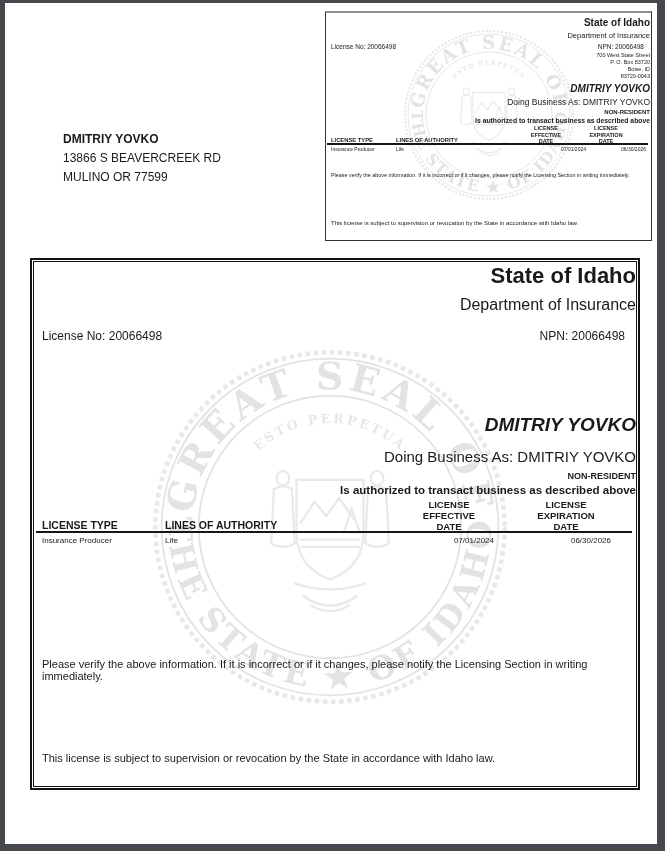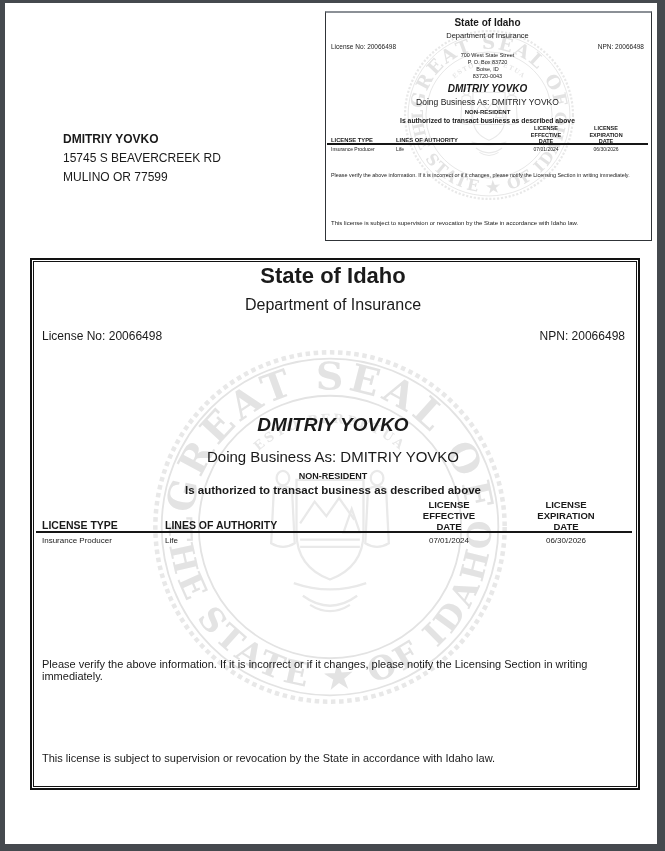--- a/index.html
+++ b/index.html
@@ -1,20 +1,20 @@
 <!DOCTYPE html>
 <html><head>
 <meta charset="utf-8">
 <style>
   html,body{margin:0;padding:0;}
   body{background:#45494e;font-family:"Liberation Sans",sans-serif;}
   .viewport{position:relative;width:665px;height:851px;background:#45494e;overflow:hidden;}
   .page{position:absolute;left:5px;top:3px;width:652px;height:841px;background:#ffffff;}
   .abs{position:absolute;}
-  .ctr{text-align:center;}
+  .ctr{text-align:right;}
   .ink{color:#1a1a1a;}
 
   
   .mail{left:63px;top:130px;font-size:12px;line-height:19px;color:#1a1a1a;}
   .mail .nm{font-weight:bold;}
 
   
   .card{left:325px;top:11px;width:325px;height:227px;border:1px solid #303438;border-top:2px solid #8b9096;background:transparent;}
 
   
@@ -55,21 +55,21 @@
   .k-revoc{left:331px;top:220px;width:255px;font-size:6px;line-height:7.5px;}
 </style>
 </head>
 <body>
 
 <div class="viewport">
   <div class="page"></div>
 
   <div class="abs mail">
     <div class="nm">DMITRIY YOVKO</div>
-    <div>15745 S BEAVERCREEK RD</div>
+    <div>13866 S BEAVERCREEK RD</div>
     <div>MULINO OR 77599</div>
   </div>
 
   <div class="abs card"></div>
 
   <svg class="seal" style="left:402px;top:28px;width:174px;height:174px;" viewBox="0 0 400 400">
     <defs>
       <path id="topArcB" d="M 48 200 A 152 152 0 0 1 352 200"></path>
       <path id="botArcB" d="M 22 200 A 178 178 0 0 0 378 200"></path>
       <path id="motArcB" d="M 85 200 A 115 115 0 0 1 315 200"></path>

